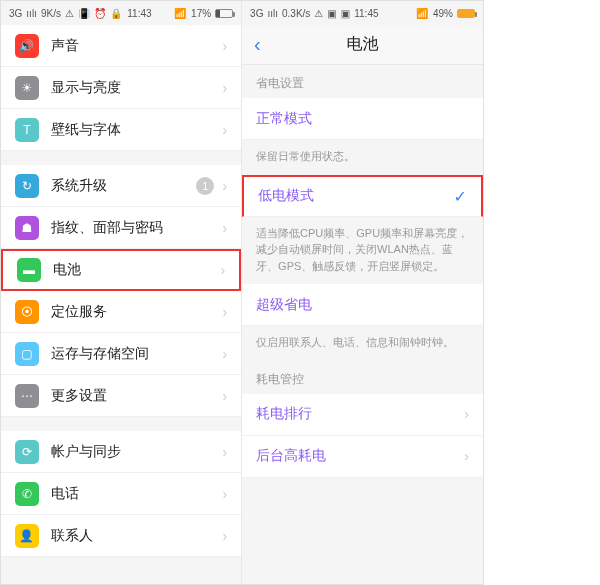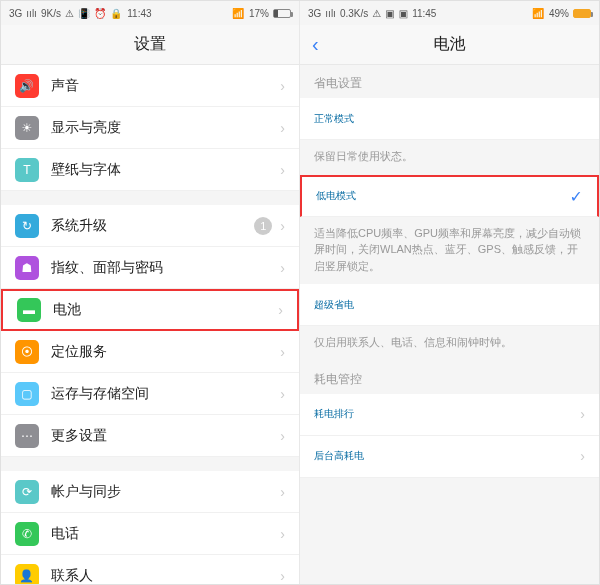--- a/index.html
+++ b/index.html
@@ -1,17 +1,17 @@
 <!DOCTYPE html>
 <html><head>
   <meta charset="utf-8">
   <style>
     * { margin: 0; padding: 0; box-sizing: border-box; }
     body { font-family: -apple-system, "PingFang SC", "Microsoft YaHei", sans-serif; background: #fff; }
-    .container { display: flex; width: 600px; height: 585px; border: 1px solid #e0e0e0; }
+    .container { display: flex; width: 484px; height: 585px; border: 1px solid #e0e0e0; }
     .panel { width: 300px; background: #f5f5f5; display: flex; flex-direction: column; overflow: hidden; position: relative; }
     .panel-left { border-right: 1px solid #e8e8e8; }
     
     .statusbar { height: 24px; display: flex; align-items: center; justify-content: space-between; padding: 0 8px; font-size: 10px; color: #555; background: #f5f5f5; }
     .statusbar-left { display: flex; align-items: center; gap: 4px; }
     .statusbar-right { display: flex; align-items: center; gap: 4px; }
     .sig-icon, .warn-icon, .bell-icon, .lock-icon, .wifi-icon { font-size: 10px; }
     .battery-pill { display: inline-block; width: 18px; height: 9px; border: 1px solid #888; border-radius: 2px; position: relative; }
     .battery-pill::after { content: ""; position: absolute; right: -3px; top: 2px; width: 2px; height: 5px; background: #888; border-radius: 0 1px 1px 0; }
     .battery-fill { position: absolute; left: 0; top: 0; bottom: 0; width: 26%; background: #555; }
@@ -28,21 +28,21 @@
     .list-icon { width: 24px; height: 24px; border-radius: 5px; margin-right: 12px; display: flex; align-items: center; justify-content: center; flex-shrink: 0; }
     .list-icon svg, .list-icon span { color: #fff; font-size: 12px; }
     .list-label { flex: 1; font-size: 14px; color: #222; }
     .chevron { color: #ccc; font-size: 14px; }
     .badge { background: #ccc; color: #fff; border-radius: 9px; min-width: 18px; height: 18px; font-size: 11px; display: flex; align-items: center; justify-content: center; padding: 0 5px; margin-right: 8px; }
     .group-gap { height: 14px; background: #f5f5f5; }
     .highlight-red { border: 2px solid #e33; }
     
     .section-header { padding: 10px 14px 6px; font-size: 12px; color: #999; background: #f5f5f5; }
     .plain-item { min-height: 42px; display: flex; align-items: center; padding: 0 14px; background: #fff; border-bottom: 1px solid #f0f0f0; }
-    .plain-label { flex: 1; font-size: 10px; color: #0369a1; }
+    .plain-label { flex: 1; font-size: 14px; color: #8b5cf6; }
     .check { color: #3b82f6; font-size: 16px; }
     .description { padding: 8px 14px 10px; font-size: 11px; color: #999; line-height: 1.5; background: #f5f5f5; }
     
     .ic-red { background: #ff3b30; }
     .ic-gray { background: #8e8e93; }
     .ic-teal { background: #5ac8c8; }
     .ic-blue { background: #34aadc; }
     .ic-purple { background: #af52de; }
     .ic-green { background: #34c759; }
     .ic-orange { background: #ff9500; }
@@ -69,23 +69,20 @@
         <span>11:43</span>
       </div>
       <div class="statusbar-right">
         <span class="wifi-icon">📶</span>
         <span>17%</span>
         <span class="battery-pill">
             <span class="battery-fill"></span>
           </span>
       </div>
     </div>
-    <div class="header">
-      <span class="header-title">设置</span>
-    </div>
     <div class="content" id="left-content">
         <div class="list-item">
           <div class="list-icon ic-red">
             <span>🔊</span>
           </div>
           <div class="list-label">声音</div>
           <div class="chevron">›</div>
         </div>
         <div class="list-item">
           <div class="list-icon ic-gray">

